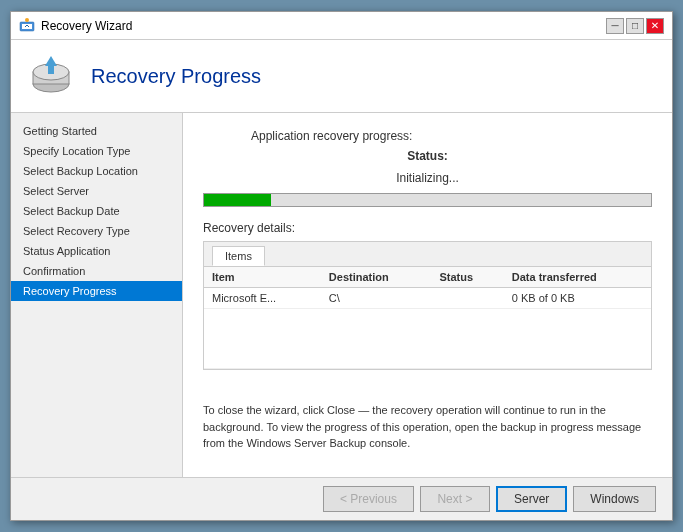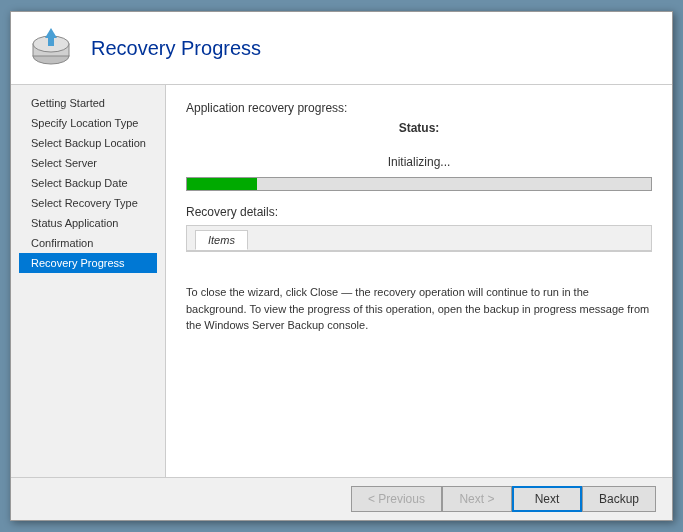--- a/index.html
+++ b/index.html
@@ -79,24 +79,24 @@
       font-size: 20px;
       font-weight: 400;
       color: #003399;
     }
     .content-area {
       display: flex;
       flex: 1;
       overflow: hidden;
     }
     .sidebar {
-      width: 155px;
+      width: 172px;
       background: #f0f0f0;
       border-right: 1px solid #ccc;
-      padding: 8px 8px;
+      padding: 8px 0;
       flex-shrink: 0;
     }
     .sidebar-item {
       padding: 4px 12px;
       font-size: 11px;
       color: #333;
       cursor: pointer;
       white-space: nowrap;
     }
     .sidebar-item.active {
@@ -106,58 +106,57 @@
     .main-content {
       flex: 1;
       padding: 16px 20px;
       overflow-y: auto;
       background: #ffffff;
     }
     .section-label {
       font-size: 12px;
       color: #333;
       margin-bottom: 6px;
+      margin-left: 48px;
     }
     .status-line {
       display: flex;
       align-items: center;
       gap: 8px;
       margin-bottom: 8px;
       flex-direction: column;
     }
     .status-label {
       font-size: 12px;
       font-weight: 600;
       color: #333;
     }
     .status-value {
       font-size: 12px;
       color: #333;
-      margin-top: 12px;
     }
     .progress-bar-container {
       width: 100%;
       height: 14px;
       background: #e0e0e0;
       border: 1px solid #999;
       margin-bottom: 14px;
     }
     .progress-bar-fill {
       height: 100%;
       background: #00aa00;
     }
     .recovery-details-label {
       font-size: 12px;
       color: #333;
       margin-bottom: 6px;
     }
     .details-table-container {
       border: 1px solid #ccc;
       background: #fff;
-      font-style: italic;
     }
     .details-tabs {
       background: #f0f0f0;
       padding: 4px 8px 0 8px;
       border-bottom: 1px solid #ccc;
     }
     .details-tab {
       display: inline-block;
       padding: 3px 12px;
       font-size: 11px;
@@ -190,20 +189,21 @@
       color: #333;
       margin-top: 32px;
       line-height: 1.5;
     }
     .bottom-bar {
       background: #f0f0f0;
       border-top: 1px solid #ccc;
       padding: 8px 16px;
       display: flex;
       justify-content: flex-end;
+      gap: 6px;
       flex-shrink: 0;
     }
     .btn {
       padding: 4px 16px;
       font-size: 12px;
       border: 1px solid #999;
       background: #e0e0e0;
       cursor: pointer;
       min-width: 70px;
       text-align: center;
@@ -213,20 +213,37 @@
     .btn.primary {
       background: #e0e0e0;
       border: 2px solid #0078d4;
     }
   </style>
 </head>
 <body>
 
 <div class="window">
 
+  <div class="title-bar">
+    <div class="title-bar-left">
+
+      <svg class="title-bar-icon" viewBox="0 0 16 16">
+        <rect x="1" y="4" width="14" height="9" rx="1" fill="#4a90d9" stroke="#2266aa" stroke-width="0.5"></rect>
+        <rect x="3" y="6" width="10" height="5" fill="#fff"></rect>
+        <circle cx="8" cy="2" r="2" fill="#f5a623"></circle>
+        <path d="M6 9 L8 7 L10 9" fill="none" stroke="#2266aa" stroke-width="1"></path>
+      </svg>
+      <span class="title-bar-text">Recovery Wizard</span>
+    </div>
+    <div class="title-bar-controls">
+      <div class="title-btn">─</div>
+      <div class="title-btn">□</div>
+      <div class="title-btn close-btn">✕</div>
+    </div>
+  </div>
 
   <div class="header-area">
     <svg class="header-icon" viewBox="0 0 48 48">
 
       <ellipse cx="24" cy="32" rx="18" ry="8" fill="#c0c0c0" stroke="#888" stroke-width="1"></ellipse>
       <rect x="6" y="20" width="36" height="12" fill="#d0d0d0" stroke="#888" stroke-width="1"></rect>
       <ellipse cx="24" cy="20" rx="18" ry="8" fill="#e0e0e0" stroke="#888" stroke-width="1"></ellipse>
 
       <polygon points="24,4 30,14 18,14" fill="#4a9fd4"></polygon>
       <rect x="21" y="14" width="6" height="8" fill="#4a9fd4"></rect>
@@ -259,25 +276,46 @@
       <div class="progress-bar-container">
         <div class="progress-bar-fill" style="width: 15%;"></div>
       </div>
 
       <div class="recovery-details-label">Recovery details:</div>
 
       <div class="details-table-container">
         <div class="details-tabs">
           <span class="details-tab">Items</span>
         </div>
+        <table class="details-table">
+          <thead>
+            <tr>
+              <th>Item</th>
+              <th>Destination</th>
+              <th>Status</th>
+              <th>Data transferred</th>
+            </tr>
+          </thead>
+          <tbody>
+            <tr class="table-row">
+              <td>Microsoft E...</td>
+              <td>C\</td>
+              <td></td>
+              <td>0 KB of 0 KB</td>
+            </tr>
+            <tr style="height:60px;">
+                <td colspan="4"></td>
+              </tr>
+          </tbody>
+        </table>
       </div>
 
       <div class="footer-text">To close the wizard, click Close — the recovery operation will continue to run in the background. To view the progress of this operation, open the backup in progress message from the Windows Server Backup console.</div>
     </div>
   </div>
 
   <div class="bottom-bar">
     <button class="btn" disabled="">&lt; Previous</button>
     <button class="btn" disabled="">Next &gt;</button>
-    <button class="btn primary">Next</button>
-    <button class="btn">Backup</button>
+    <button class="btn primary">Server</button>
+    <button class="btn">Windows</button>
   </div>
 </div>
 
 </body></html>

